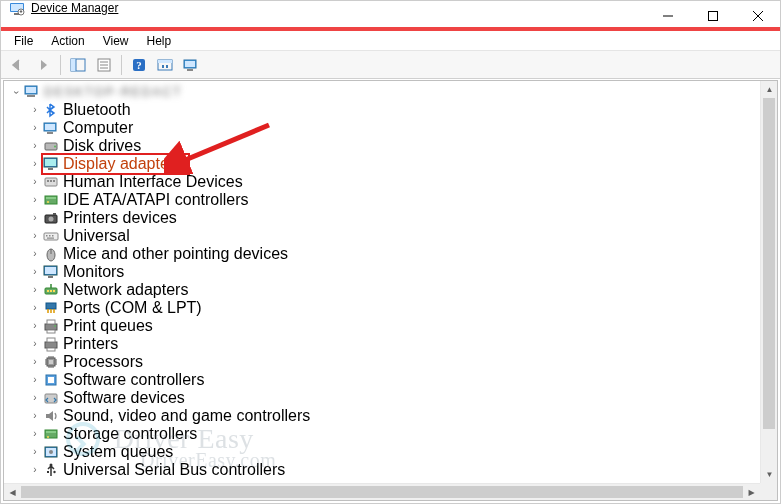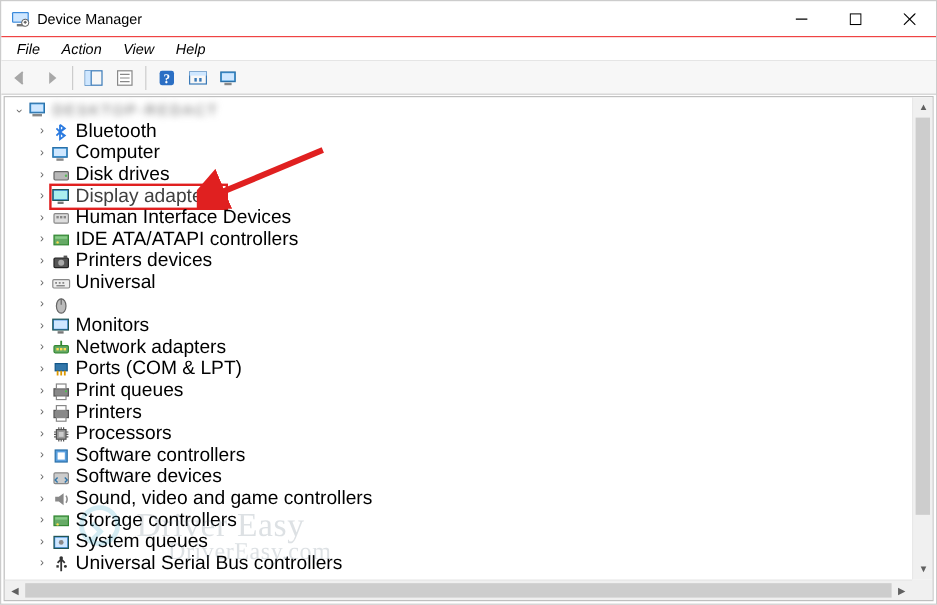--- a/index.html
+++ b/index.html
@@ -11,24 +11,24 @@
     color: #000;
     width: 781px;
     height: 504px;
     overflow: hidden;
     border: 1px solid #ccc;
     position: relative;
   }
   
   .titlebar {
     display: flex;
-    align-items: center;
     height: 30px;
     padding: 0 0 0 8px;
-    border-bottom: 1px solid #ef4444;
+    border-bottom: 4px solid #ef4444;
+    text-decoration: underline;
   }
   .titlebar .app-icon {
     width: 16px; height: 16px;
     margin-right: 6px;
   }
   .titlebar .title {
     flex: 1;
     font-size: 12px;
   }
   .win-controls {
@@ -39,21 +39,20 @@
     display: flex; align-items: center; justify-content: center;
   }
 
   
   .menubar {
     display: flex;
     height: 20px;
     align-items: center;
     padding: 0 4px;
     border-bottom: 1px solid #e5e5e5;
-    font-style: italic;
   }
   .menubar .menu-item {
     padding: 1px 9px;
     font-size: 12px;
     cursor: default;
   }
 
   
   .toolbar {
     display: flex;
@@ -163,21 +162,21 @@
     filter: blur(3px);
     color: #666;
     letter-spacing: 2px;
   }
   .highlight-box {
     border: 2px solid #e02020;
     padding: 0 6px 0 0;
     margin-left: -2px;
   }
   .highlight-box .node-label {
-    color: #404040;
+    color: #c2410c;
   }
 
   
   .arrow-annotation {
     position: absolute;
     pointer-events: none;
   }
 
   
   .watermark {
@@ -411,20 +410,21 @@
           <span class="node-label">Universal</span>
         </div>
         <div class="tree-item">
           <span class="chevron">›</span>
           <span class="node-icon">
             <svg width="16" height="16">
               <ellipse cx="8" cy="9" rx="4" ry="6" fill="#bbb" stroke="#666"></ellipse>
               <line x1="8" y1="3" x2="8" y2="8" stroke="#666"></line>
             </svg>
           </span>
+          <span class="node-label">Mice and other pointing devices</span>
         </div>
         <div class="tree-item">
           <span class="chevron">›</span>
           <span class="node-icon">
             <svg width="16" height="16">
               <rect x="1" y="2" width="13" height="9" fill="#3a8adb" stroke="#255"></rect>
               <rect x="2" y="3" width="11" height="7" fill="#cfe7ff"></rect>
               <rect x="5" y="12" width="5" height="2" fill="#777"></rect>
             </svg>
           </span>

